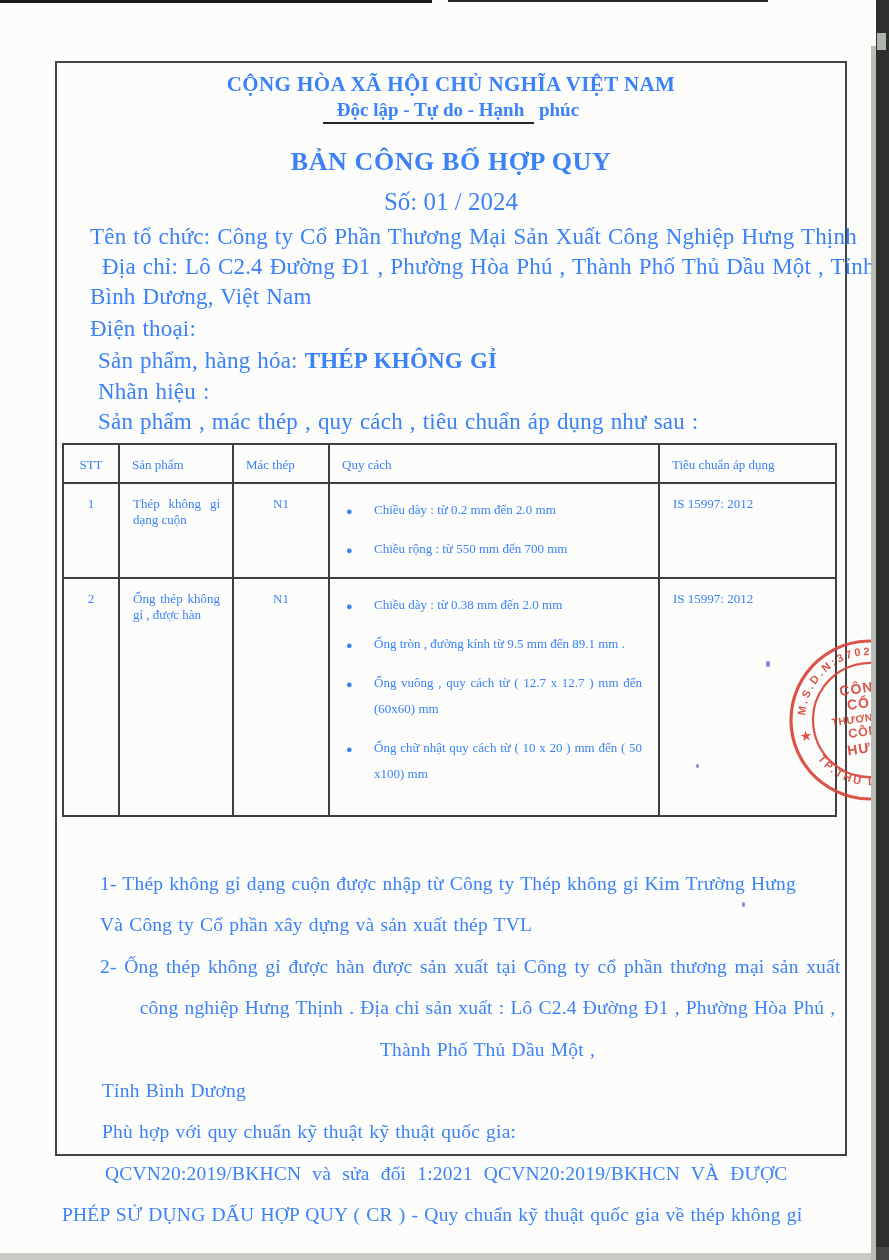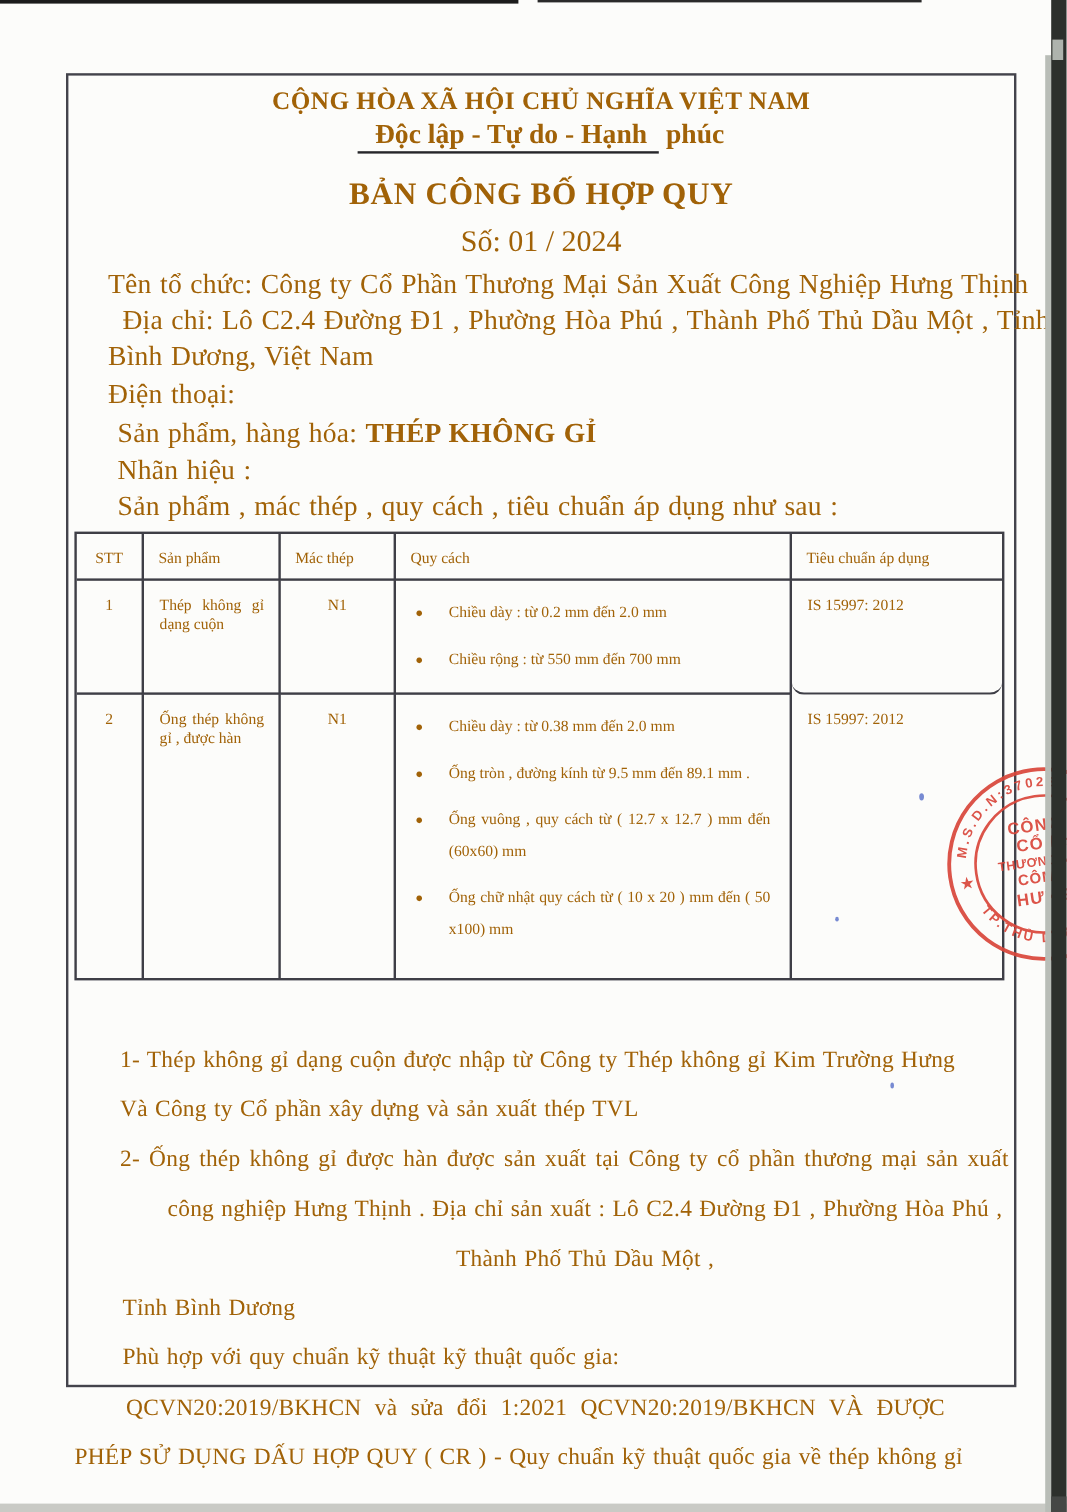--- a/index.html
+++ b/index.html
@@ -1,39 +1,39 @@
 <!DOCTYPE html>
 <html><head>
 <meta charset="utf-8">
 <style>
   html,body{margin:0;padding:0;background:#e8e8e8;}
   .page{
     position:relative;width:889px;height:1260px;overflow:hidden;
-    background:#fcfcfa;color:#a16207;
+    background:#fcfcfa;color:#3b82f6;
     font-family:"Liberation Serif", serif;
   }
   
   .scan-topline-1{position:absolute;left:0;top:0;width:432px;height:3px;background:#1b1b1b;z-index:6;}
   .scan-topline-2{position:absolute;left:448px;top:0;width:320px;height:2px;background:#2a2a2a;z-index:6;}
   .scan-band{position:absolute;left:876px;top:0;width:13px;height:1260px;background:#2d302c;z-index:30;}
   .scan-band-edge{position:absolute;left:871px;top:46px;width:5px;height:1214px;background:#b9bdb7;z-index:29;}
   .scan-band-notch{position:absolute;left:877px;top:33px;width:9px;height:17px;background:#aeb3ad;z-index:31;}
   .scan-bottom{position:absolute;left:0;top:1253px;width:889px;height:7px;background:#c9cac5;z-index:28;}
   .scan-bottom-corner{position:absolute;left:876px;top:1247px;width:13px;height:13px;background:#454745;z-index:32;}
   .speck{position:absolute;border-radius:50%;background:#3f5ac0;opacity:.7;z-index:15;}
   .speck.s1{left:766px;top:661px;width:4px;height:6px;}
   .speck.s2{left:742px;top:902px;width:3px;height:5px;}
   .speck.s3{left:696px;top:764px;width:3px;height:4px;}
 
   .doc-border{position:absolute;left:55px;top:61px;width:792px;height:1095px;
     box-sizing:border-box;border:2px solid #43434b;z-index:2;}
 
   .center-line{position:absolute;left:55px;width:792px;text-align:center;z-index:10;}
   .national{top:72px;font-size:21px;font-weight:bold;letter-spacing:.4px;}
-  .slogan{top:99px;font-size:23px;font-weight:bold;}
+  .slogan{top:99px;font-size:19px;font-weight:bold;}
   .slogan .ul{border-bottom:2px solid #26262a;padding:0 10px 2px 14px;}
   .doc-title{top:147px;font-size:26px;font-weight:bold;letter-spacing:.6px;}
   .doc-number{top:188px;font-size:25px;}
 
   .info-line{position:absolute;white-space:nowrap;font-size:23px;z-index:10;
     letter-spacing:.2px;word-spacing:1px;}
   .i-org{left:90px;top:224px;}
   .i-addr1{left:102px;top:254px;}
   .i-addr2{left:90px;top:284px;}
   .i-phone{left:90px;top:316px;}
@@ -49,21 +49,21 @@
     grid-template-rows:39px 95px 1fr;font-size:13px;}
   .cell{box-sizing:border-box;border-right:2px solid #3e3e46;border-bottom:2px solid #3e3e46;}
   .cell.last-col{border-right:none;}
   .cell.last-row{border-bottom:none;}
   .th{display:flex;align-items:center;padding:2px 10px 0 12px;}
   .th.c{justify-content:center;padding-left:2px;padding-right:2px;}
   .td-stt{text-align:center;padding-top:12px;}
   .td-prod{text-align:justify;padding:12px 12px 0 13px;}
   .td-grade{text-align:center;padding-top:12px;}
   .td-specs{padding:6px 2px 4px 0;}
-  .td-std{padding:12px 6px 0 13px;border-radius:10px;}
+  .td-std{padding:12px 6px 0 13px;}
   ul.specs{list-style:none;margin:0;padding:0;}
   ul.specs li{position:relative;margin:7px 14px 13px 44px;text-align:justify;line-height:26px;}
   ul.specs li::before{content:"●";position:absolute;left:-28px;top:1px;font-size:11px;}
 
   
   .notes{position:absolute;left:62px;top:857px;width:783px;font-size:19.5px;
     line-height:29.4px;z-index:10;letter-spacing:.2px;word-spacing:1px;}
   .note-line{white-space:nowrap;margin-top:12px;}
   .ind-item{padding-left:38px;}
   .ind-cont{padding-left:68px;text-align:center;}

